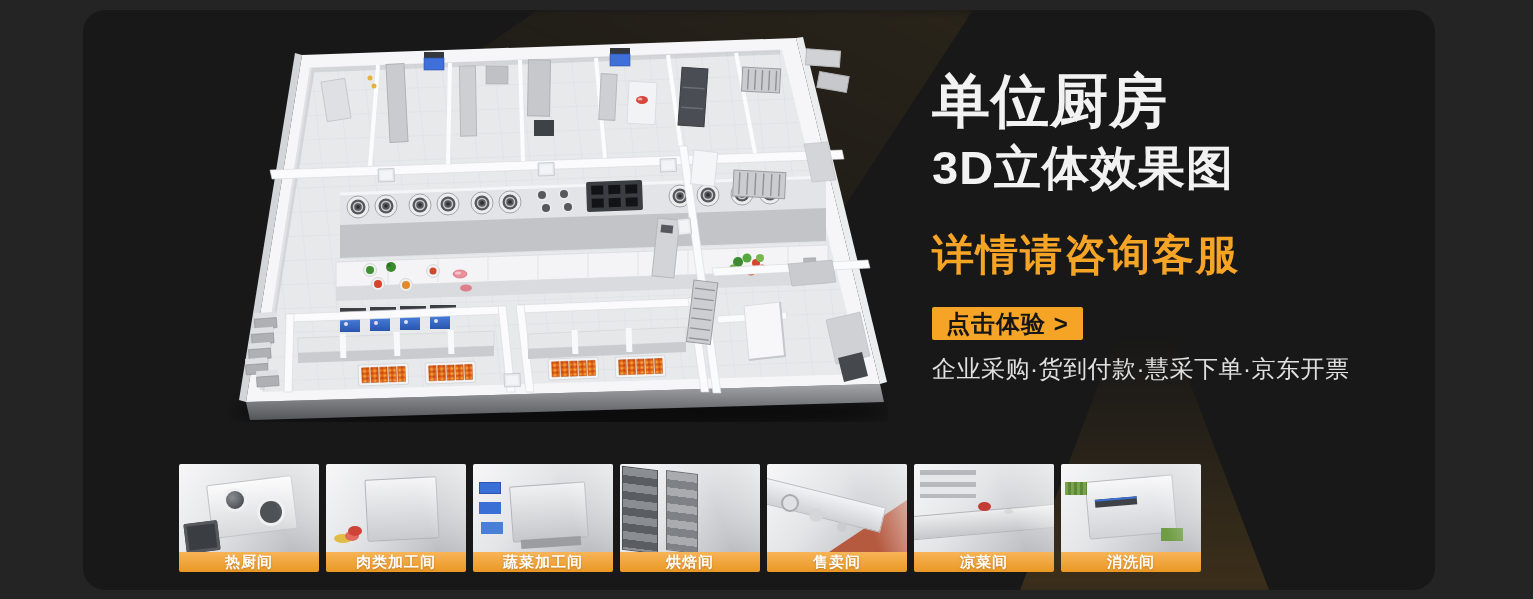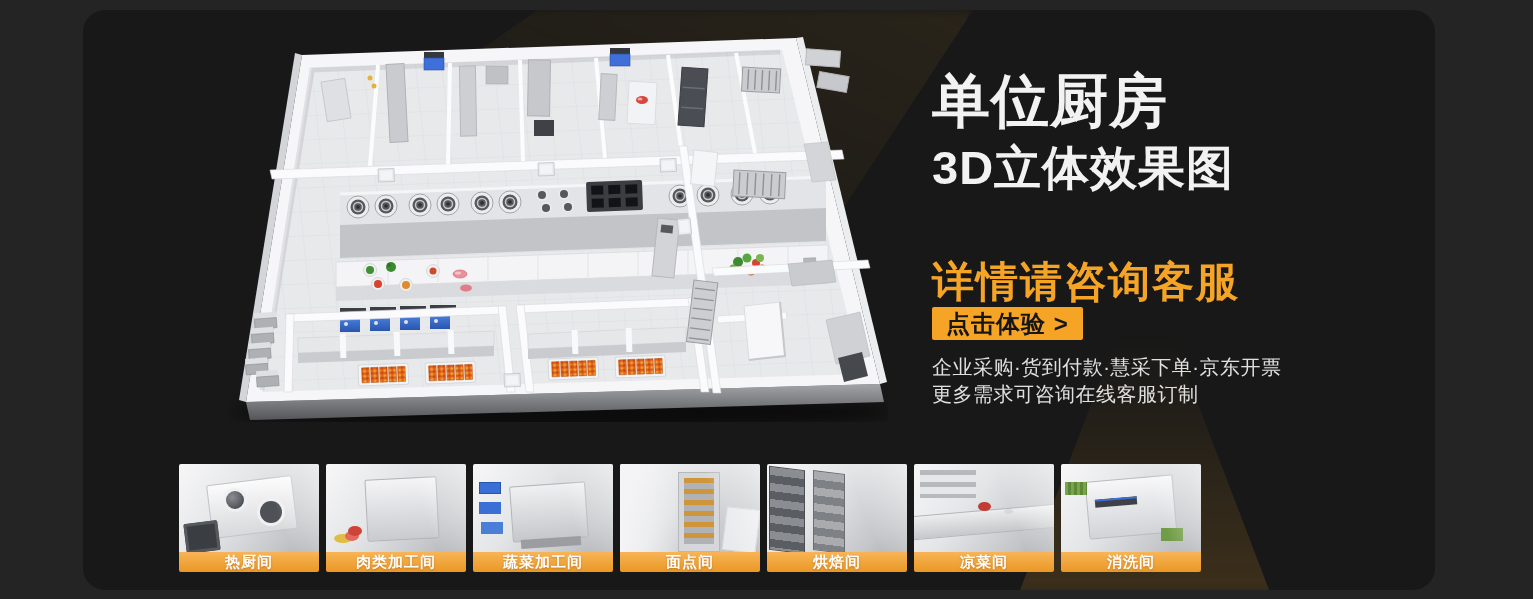--- a/index.html
+++ b/index.html
@@ -14,27 +14,27 @@
   .beam-b { left:860px; bottom:-4px; width:420px; height:330px;
             background:linear-gradient(0deg, rgba(122,88,32,.38), rgba(122,88,32,0) 78%);
             clip-path:polygon(18% 100%, 78% 100%, 48% 0); filter:blur(6px); }
 
   .floorplan { position:absolute; left:145px; top:12px; width:660px; height:400px; }
 
   .hero { position:absolute; left:849px; top:0; width:520px; height:440px; }
   .hero h1 { position:absolute; left:0; color:var(--heading-white,#F2F2F2); font-weight:700; line-height:1; letter-spacing:1px; white-space:nowrap; }
   .hero h1.l1 { top:62px;  font-size:58px; }
   .hero h1.l2 { top:134px; font-size:47px; }
-  .hero h2 { position:absolute; left:0; top:251px; color:var(--accent-orange,#F5A425);
+  .hero h2 { position:absolute; left:0; top:224px; color:var(--accent-orange,#F5A425);
              font-size:42px; font-weight:700; line-height:1; letter-spacing:2px; white-space:nowrap;font-family:Liberation Serif, serif; }
   .cta { position:absolute; left:0; top:297px; height:33px; padding:0 14px;
          background:var(--accent-orange,#F5A425); color:var(--cta-text,#161616);
          border:none; border-radius:2px; font-size:24px; font-weight:700; letter-spacing:1px;
          display:flex; align-items:center; cursor:pointer; font-family:inherit; }
-  .info { position:absolute; left:0; color:var(--info-text,#E0E0E0); font-size:20px;
+  .info { position:absolute; left:0; color:var(--info-text,#E0E0E0); font-size:24px;
           line-height:1; letter-spacing:.5px; white-space:nowrap; }
   .info.i1 { top:347px; } .info.i2 { top:374px; }
 
   .thumbs { position:absolute; left:96px; top:454px; display:flex; gap:7px; }
   .thumb { position:relative; width:140px; height:108px; overflow:hidden; border-radius:2px; background:#2a2a2a; cursor:pointer; }
   .thumb-scene { position:absolute; left:0; top:0; right:0; bottom:20px;
                  background:linear-gradient(128deg,#f7f7f8 0%,#e4e5e7 42%,#c3c5c8 80%,#abadb0 100%); overflow:hidden; }
   .thumb-label { position:absolute; left:0; right:0; bottom:0; height:20px;
                  background:linear-gradient(180deg,var(--thumb-label-gradient-top,#F8B457),var(--thumb-label-gradient-bottom,#EA9825));
                  color:#fff; font-size:15px; font-weight:700; letter-spacing:1px;
@@ -345,21 +345,20 @@
         </g>
       </svg>
     </div>
 
     <section class="hero">
       <h1 class="l1">单位厨房</h1>
       <h1 class="l2">3D立体效果图</h1>
       <h2>详情请咨询客服</h2>
       <button class="cta">点击体验 &gt;</button>
       <p class="info i1">企业采购·货到付款·慧采下单·京东开票</p>
-      <p class="info i2">更多需求可咨询在线客服订制</p>
     </section>
 
     <div class="thumbs">
   <figure class="thumb t1">
     <div class="thumb-scene">
       <i class="s s1"></i>
             <i class="s s2"></i>
             <i class="s s3"></i>
             <i class="s s4"></i>
             <i class="s sweep"></i>
@@ -382,42 +381,42 @@
     <div class="thumb-scene">
       <i class="s s1"></i>
             <i class="s s2"></i>
             <i class="s s3"></i>
             <i class="s s4"></i>
             <i class="s sweep"></i>
     </div>
     <figcaption class="thumb-label">蔬菜加工间</figcaption>
   </figure>
 
-  <figure class="thumb t4">
-    <div class="thumb-scene">
-      <i class="s s1"></i>
-            <i class="s s2"></i>
-            <i class="s s3"></i>
-            <i class="s s4"></i>
-            <i class="s sweep"></i>
-    </div>
-    <figcaption class="thumb-label">面点间</figcaption>
-  </figure>
 
   <figure class="thumb t5">
     <div class="thumb-scene">
       <i class="s s1"></i>
             <i class="s s2"></i>
             <i class="s s3"></i>
             <i class="s s4"></i>
             <i class="s sweep"></i>
     </div>
     <figcaption class="thumb-label">烘焙间</figcaption>
   </figure>
 
+  <figure class="thumb t6">
+    <div class="thumb-scene">
+      <i class="s s1"></i>
+            <i class="s s2"></i>
+            <i class="s s3"></i>
+            <i class="s s4"></i>
+            <i class="s sweep"></i>
+    </div>
+    <figcaption class="thumb-label">售卖间</figcaption>
+  </figure>
 
   <figure class="thumb t7">
     <div class="thumb-scene">
       <i class="s s1"></i>
             <i class="s s2"></i>
             <i class="s s3"></i>
             <i class="s s4"></i>
             <i class="s sweep"></i>
     </div>
     <figcaption class="thumb-label">凉菜间</figcaption>

